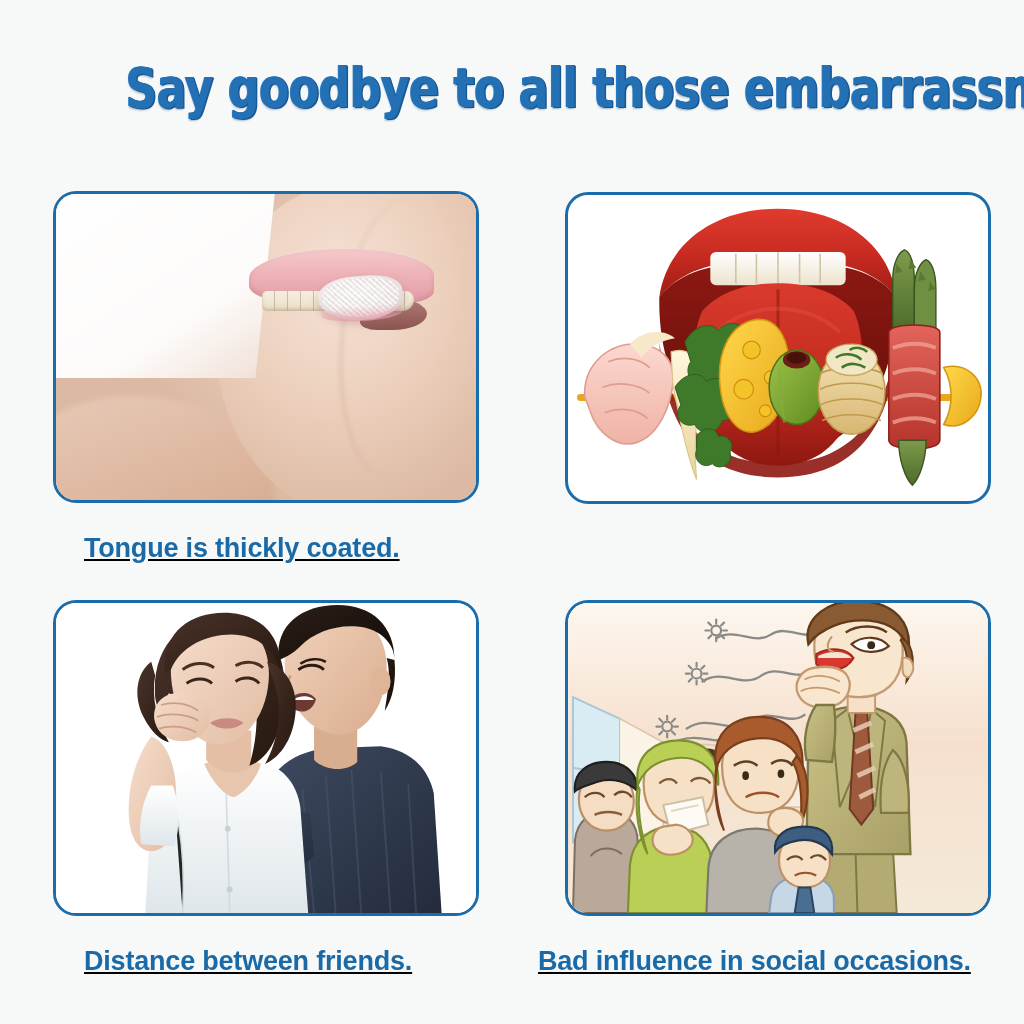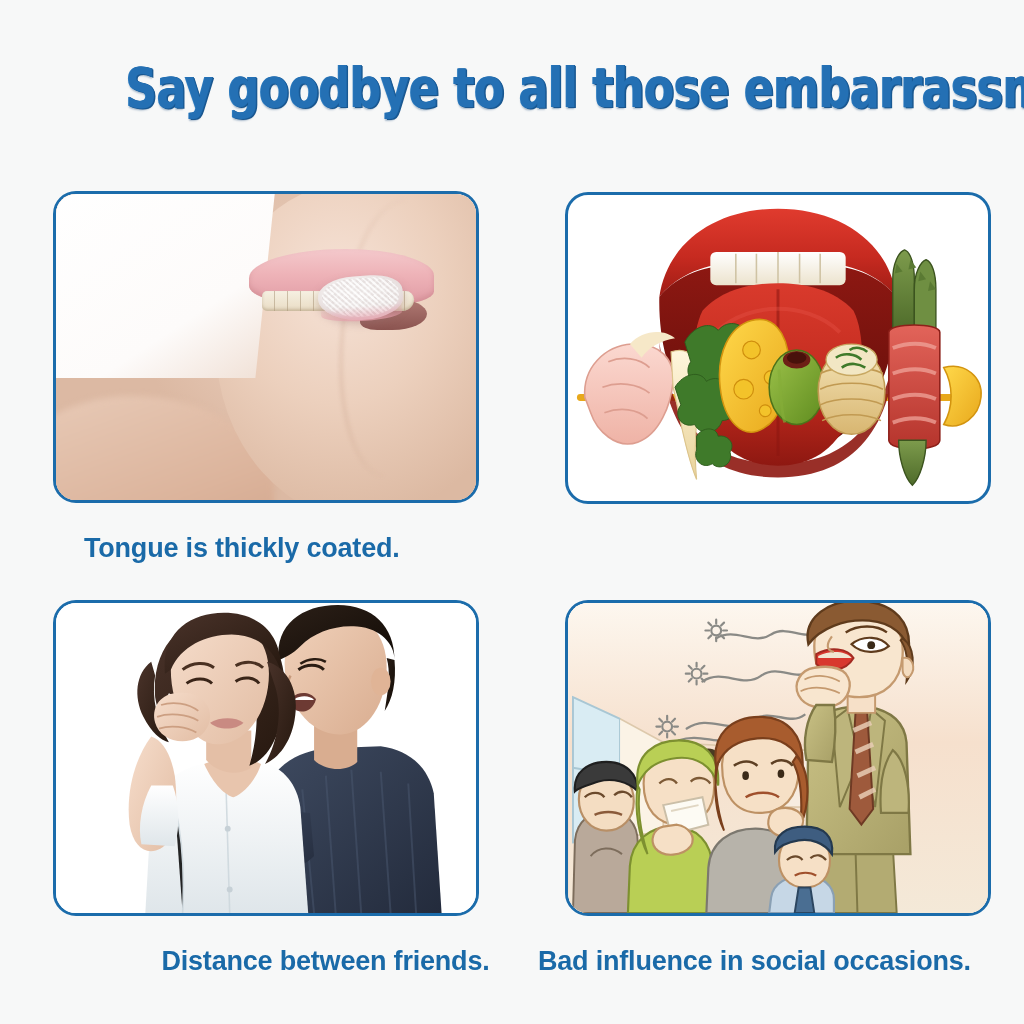--- a/index.html
+++ b/index.html
@@ -45,24 +45,25 @@
   .grid {
     position: absolute;
     top: 191px;
     left: 53px;
     width: 935px;
     height: 724px;
   }
   .cell {
     position: absolute;
     width: 514px;
+    text-decoration: underline;
   }
   .cell.c0 { left: 0px;   top: 0px;   }
   .cell.c1 { left: 512px; top: 1px;   }
-  .cell.c2 { left: 0px;   top: 409px; text-align: center; }
+  .cell.c2 { left: 0px;   top: 409px; }
   .cell.c3 { left: 512px; top: 409px; }
 
   .card {
     box-sizing: border-box;
     width: 426px;
     height: 312px;
     border: 3px solid #1b6cab;
     border-radius: 23px;
     background: #ffffff;
     overflow: hidden;

